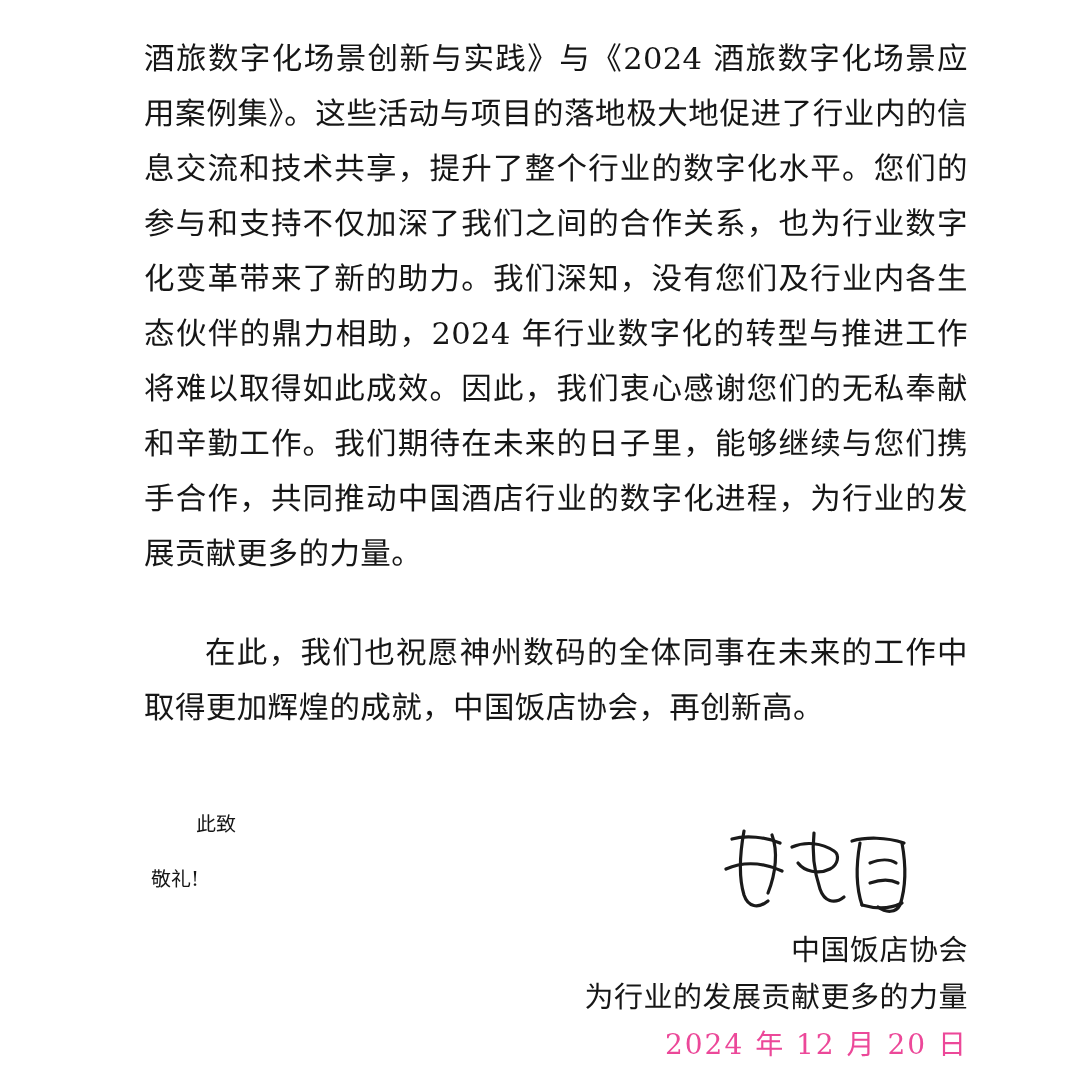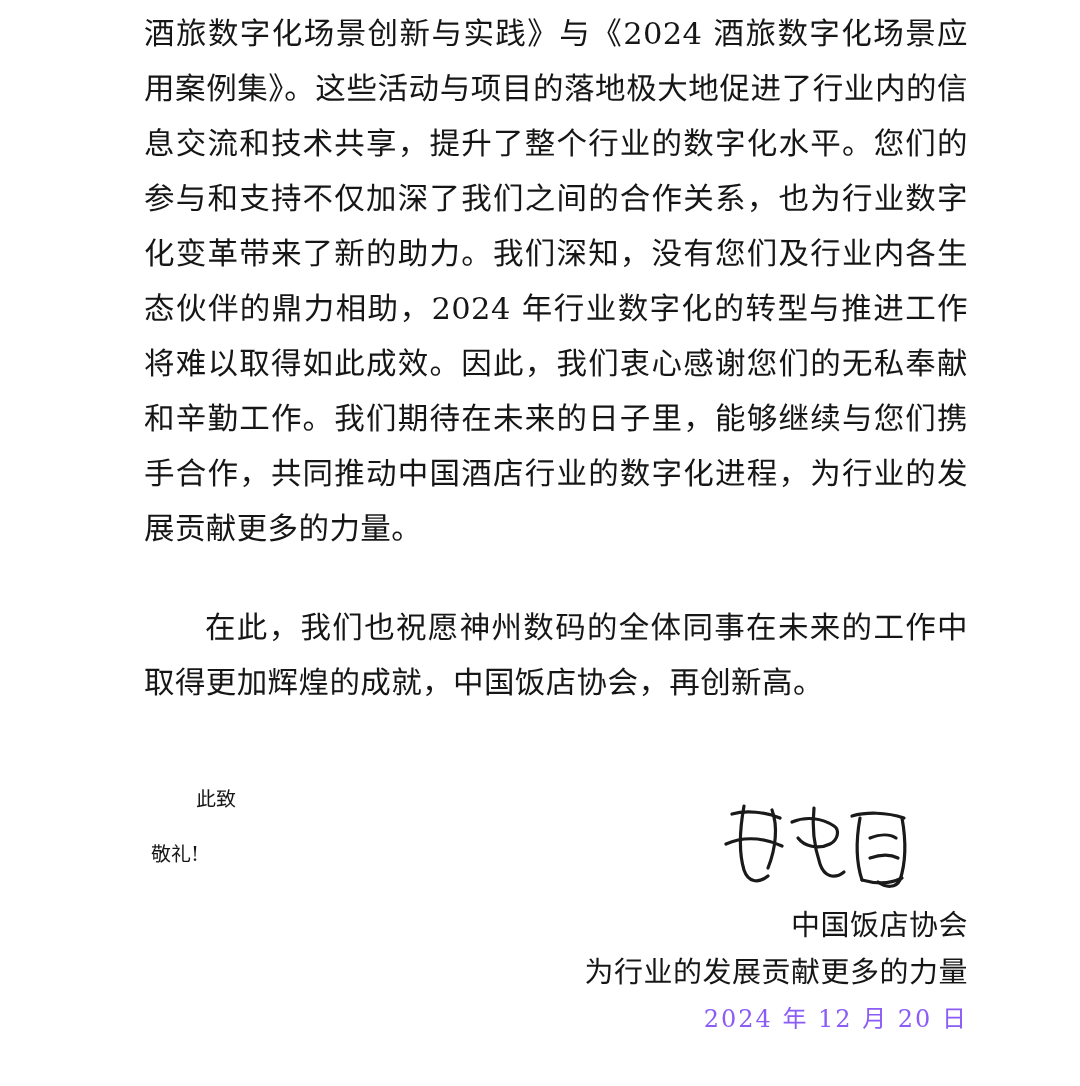--- a/index.html
+++ b/index.html
@@ -23,20 +23,21 @@
     box-sizing: border-box;
     padding: 0 112px 0 144px;
   }
   .body-text {
     font-size: 30.5px;
     line-height: 55px;
     text-align: justify;
     text-justify: inter-ideograph;
     letter-spacing: 0.4px;
     color: #161616;
+    margin-top: 25px;
   }
   .para-continued {
     padding-top: 6px;
   }
   .para-indent {
     text-indent: 2em;
     margin-top: 44px;
   }
   .closing-block {
     margin-top: 62px;
@@ -67,24 +68,24 @@
     right: 0;
     top: 0;
   }
   .sign-line {
     font-size: 29px;
     line-height: 47px;
     color: #161616;
     letter-spacing: 0.5px;
   }
   .sign-date {
-    font-size: 24px;
+    font-size: 28px;
     line-height: 47px;
     letter-spacing: 2px;
-    color: #8b5cf6;
+    color: #ec4899;
   }
 </style>
 </head>
 <body>
 
 <div class="page">
 
   <div class="body-text para-continued">酒旅数字化场景创新与实践》与《2024 酒旅数字化场景应用案例集》。这些活动与项目的落地极大地促进了行业内的信息交流和技术共享，提升了整个行业的数字化水平。您们的参与和支持不仅加深了我们之间的合作关系，也为行业数字化变革带来了新的助力。我们深知，没有您们及行业内各生态伙伴的鼎力相助，2024 年行业数字化的转型与推进工作将难以取得如此成效。因此，我们衷心感谢您们的无私奉献和辛勤工作。我们期待在未来的日子里，能够继续与您们携手合作，共同推动中国酒店行业的数字化进程，为行业的发展贡献更多的力量。</div>
 
   <div class="body-text para-indent">在此，我们也祝愿神州数码的全体同事在未来的工作中取得更加辉煌的成就，中国饭店协会，再创新高。</div>

